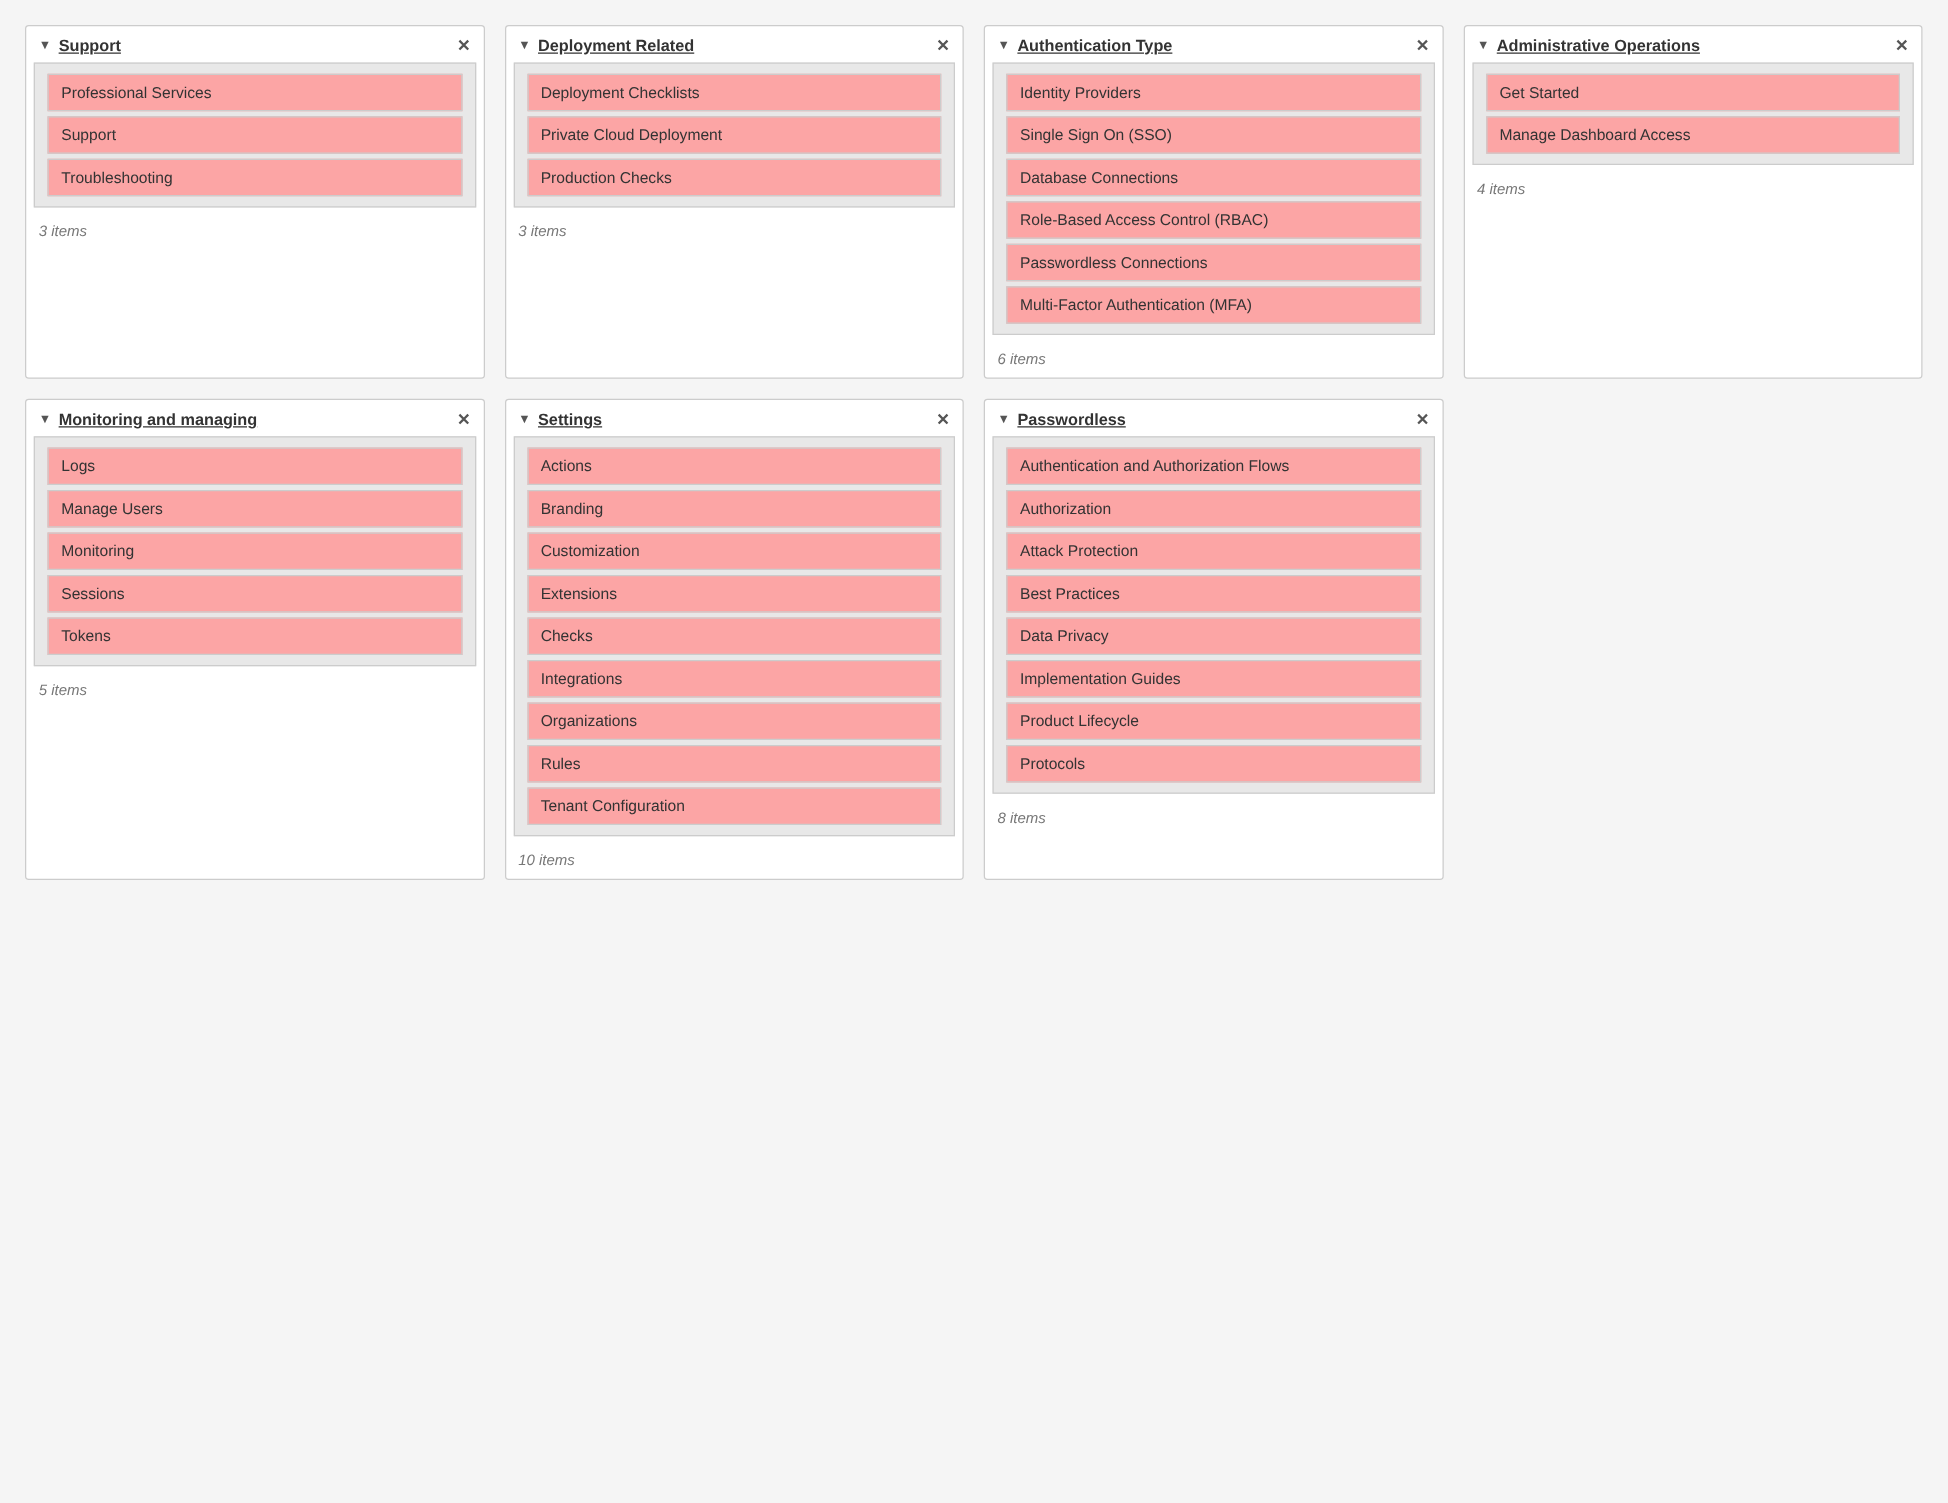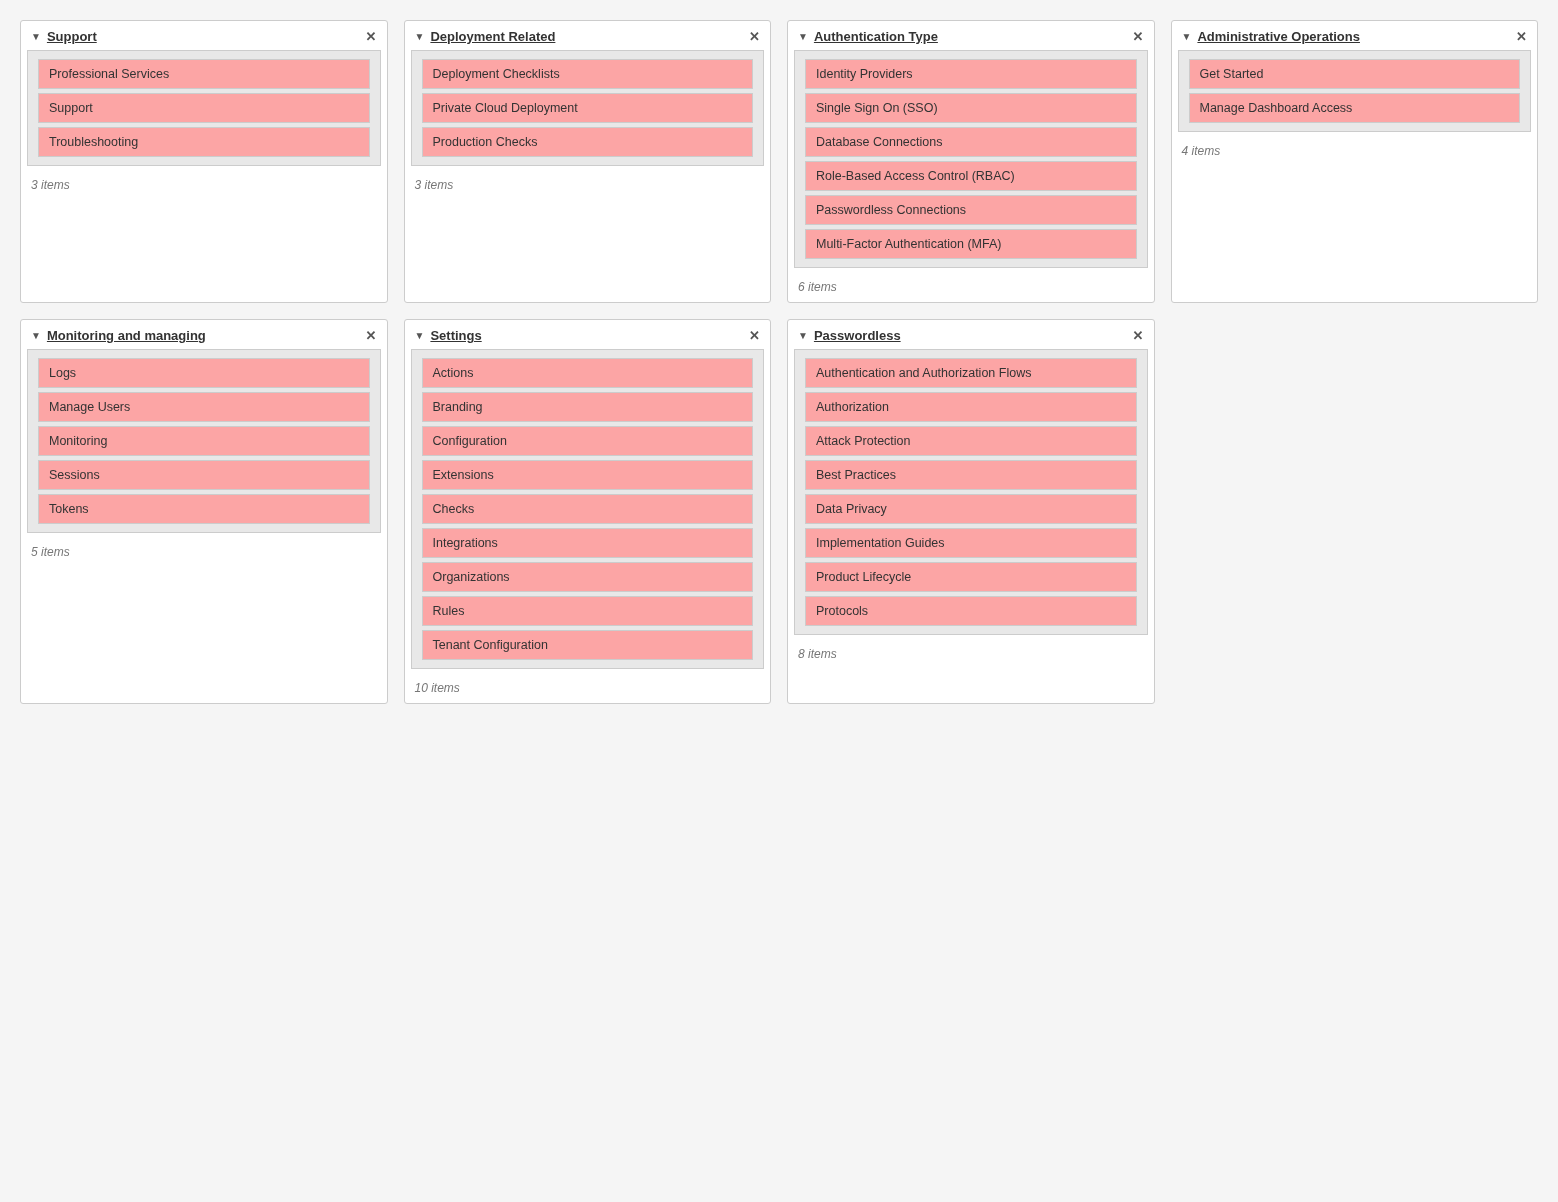--- a/index.html
+++ b/index.html
@@ -178,21 +178,21 @@
     <div class="card-header">
       <div class="card-header-left">
         <span class="chevron-icon">▼</span>
         <span class="card-title">Settings</span>
       </div>
       <span class="close-icon">✕</span>
     </div>
     <div class="card-body">
       <div class="list-item">Actions</div>
       <div class="list-item">Branding</div>
-      <div class="list-item">Configuration</div>
+      <div class="list-item">Customization</div>
       <div class="list-item">Extensions</div>
       <div class="list-item">Checks</div>
       <div class="list-item">Integrations</div>
       <div class="list-item">Organizations</div>
       <div class="list-item">Rules</div>
       <div class="list-item">Tenant Configuration</div>
     </div>
     <div class="card-footer">10 items</div>
   </div>
 

